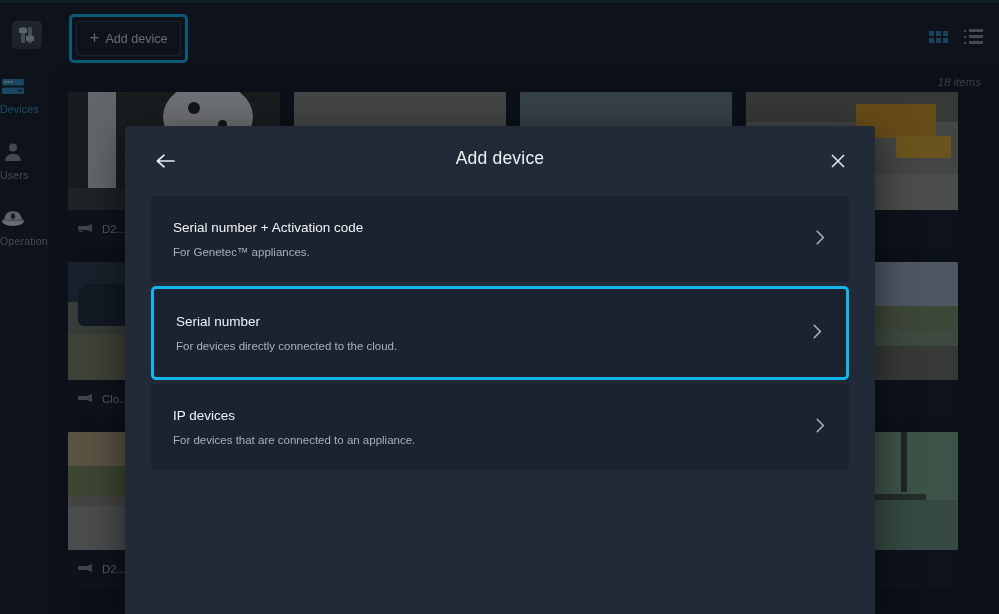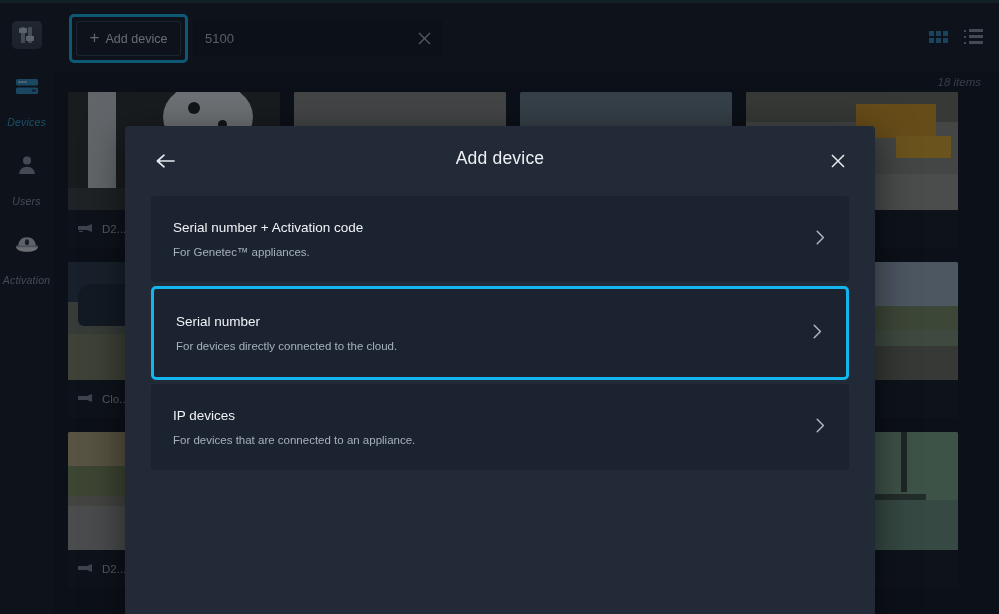--- a/index.html
+++ b/index.html
@@ -30,23 +30,22 @@
     display:flex; align-items:center; justify-content:center; gap:3px;
   }
   .logo-box .sl { width:4px; height:16px; background:#8e99ab; border-radius:1px; position:relative; }
   .logo-box .sl::after{ content:""; position:absolute; left:-2px; width:8px; height:5px;
       background:#c4ccd8; border-radius:1px; }
   .logo-box .sl.a::after{ top:1px; }
   .logo-box .sl.b::after{ top:9px; }
 
   .rail-item {
     width:53px; margin-top:26px;
-    display:flex; flex-direction:column; align-items:center; gap:19px;
+    display:flex; flex-direction:column; align-items:flex-start; gap:6px;
     cursor:pointer;
-    font-style:italic;
   }
   .rail-item .ico { width:26px; height:22px; display:flex; align-items:center; justify-content:center; }
   .rail-item .lbl { font-size:10.5px; color:#8b95a5; letter-spacing:.2px; }
   .rail-item.active .lbl { color:#2f9fd0; }
   .rail-item:first-of-type { margin-top:32px; }
 
   
   .header {
     position:absolute; top:3px; left:53px; width:946px; height:68px;
     background:#161c27;
@@ -189,41 +188,33 @@
 
     <div class="rail-item">
       <span class="ico">
         <svg width="24" height="18" viewBox="0 0 24 18">
           <path d="M3.2 11C3.2 5.6 7 2.2 12 2.2S20.8 5.6 20.8 11z" fill="#c6ccd6"></path>
           <ellipse cx="12" cy="7.2" rx="2.1" ry="3" fill="#2a313d"></ellipse>
           <path d="M1 11.4h22c0 3.4-4.9 5.4-11 5.4S1 14.8 1 11.4z" fill="#e3e7ec"></path>
           <rect x="1" y="10.6" width="22" height="1.6" rx=".8" fill="#9aa3b0"></rect>
         </svg>
       </span>
-      <span class="lbl">Activation</span>
+      <span class="lbl">Operation</span>
     </div>
   </div>
 
   <div class="header">
 
     <div class="add-device-wrap">
       <button class="add-device-btn">
         <span class="plus">+</span>
         <span>Add device</span>
       </button>
     </div>
 
-    <div class="search-box">
-      <div class="search-val" placeholder="Search">5100</div>
-      <div class="search-clear">
-        <svg width="13" height="13" viewBox="0 0 13 13">
-          <path d="M1 1 L12 12 M12 1 L1 12" stroke="#aeb6c2" stroke-width="1.4" fill="none"></path>
-        </svg>
-      </div>
-    </div>
 
     <div class="view-toggles">
       <div class="vt">
         <span class="grid-ico">
             <i></i>
             <i></i>
             <i></i>
             <i></i>
             <i></i>
             <i></i>

